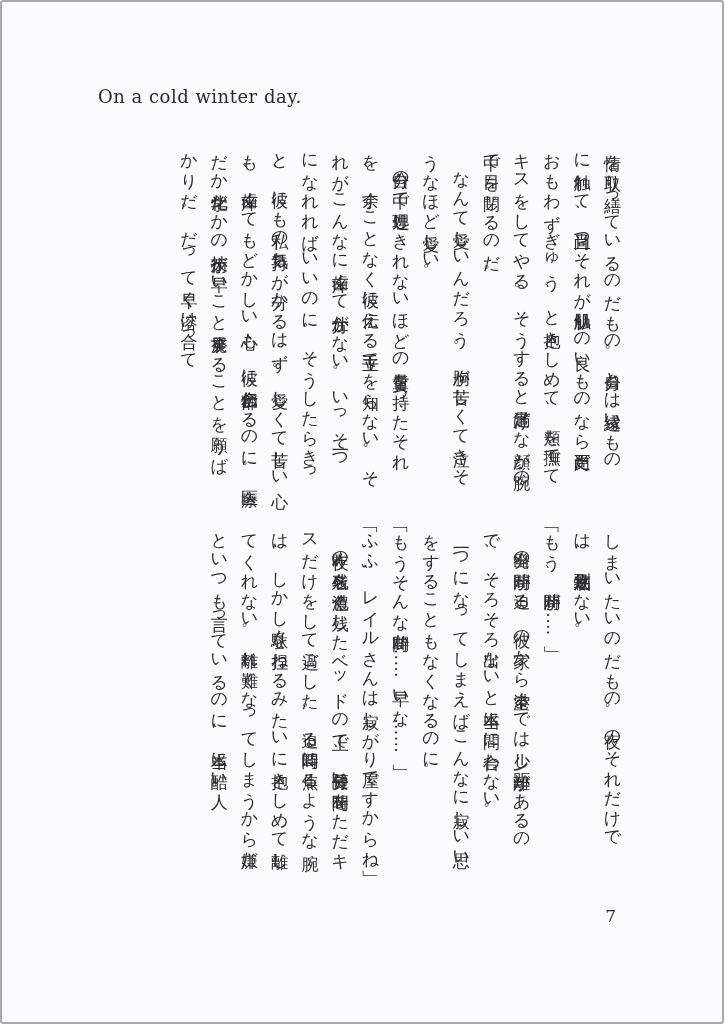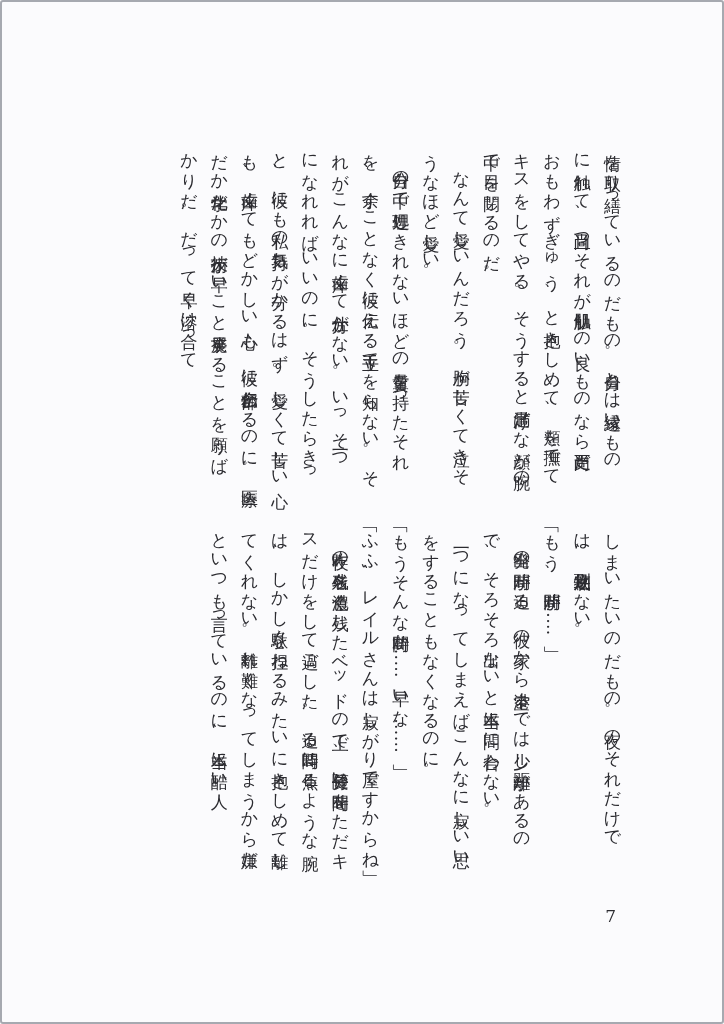--- a/index.html
+++ b/index.html
@@ -59,20 +59,21 @@
     bottom: 96px;
     font-size: 17px;
     color: #2b2b30;
   }
 </style>
 </head>
 <body>
 
 <div class="page">
 
+  <div class="title">On a cold winter day.</div>
 
   <div class="vblock vblock-upper">
       <p class="para">情を取り繕っているのだもの。自分とは縁遠いものに触れて、尚且つそれが肌触りの良いものなら尚更だ。おもわずぎゅう、と抱きしめて、頬を撫でてキスをしてやる。そうすると満足げな顔が腕の中で目を閉じるのだ。</p>
       <p class="para indent">なんて愛しいんだろう。胸が苦しくて泣きそうなほど愛しい。</p>
       <p class="para indent">自分の中で処理しきれないほどの質量を持ったそれを、余すことなく彼に伝える手立てを知らない。それがこんなに歯痒くて仕方がない。いっそ一つになれればいいのに。そうしたらきっと、彼にも私の気持ちが分かるはず。愛しくて苦しい心も、歯痒くてもどかしい心も、彼に全部伝わるのに。医療だか化学だかの技術が早いこと発展することを願うばかりだ。だって早く溶け合って</p>
     </div>
 
   <div class="vblock vblock-lower">
       <p class="para">しまいたいのだもの。夜のそれだけでは、到底物足りない。</p>
       <p class="para">「もう、時間が……」</p>

